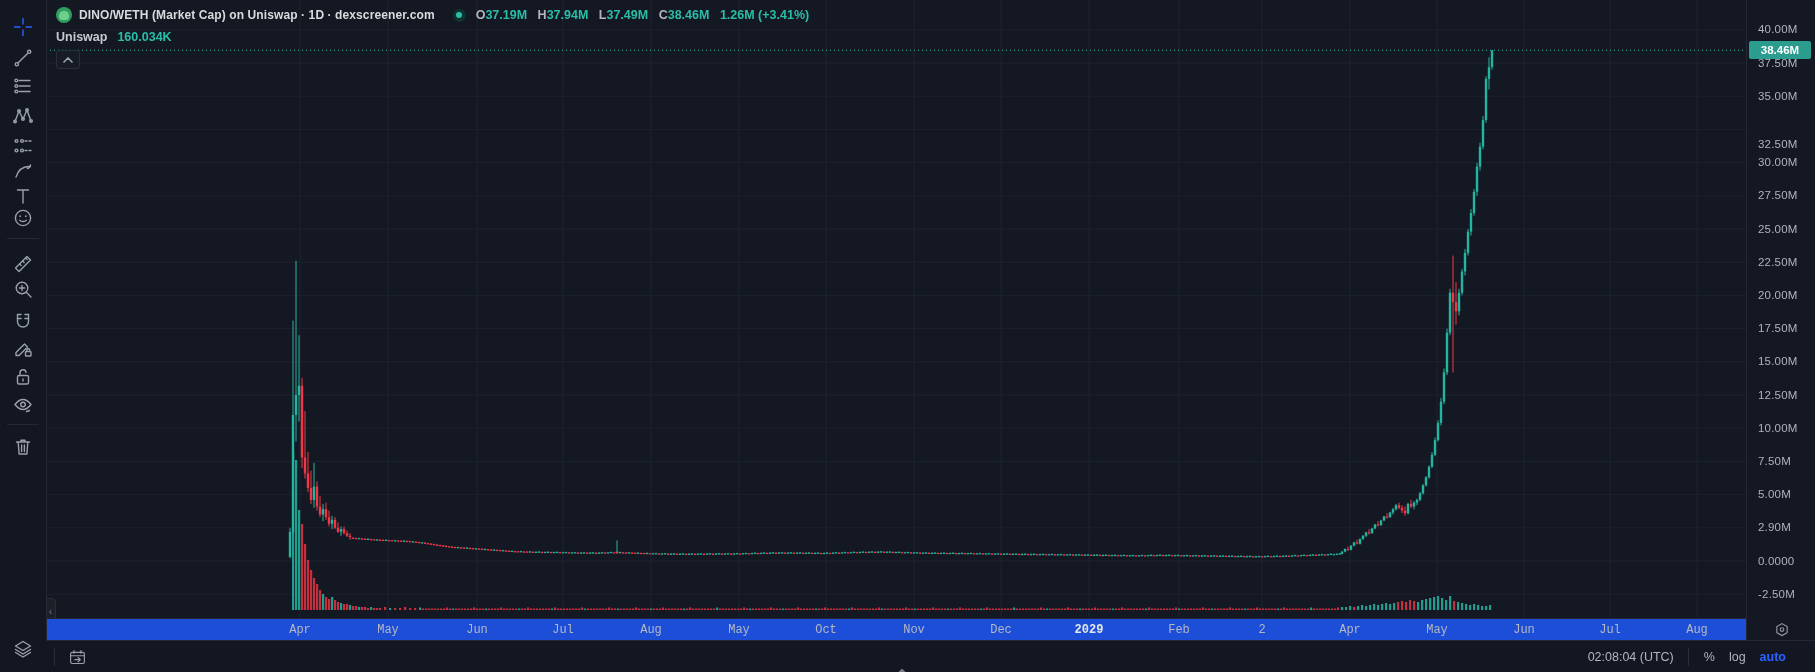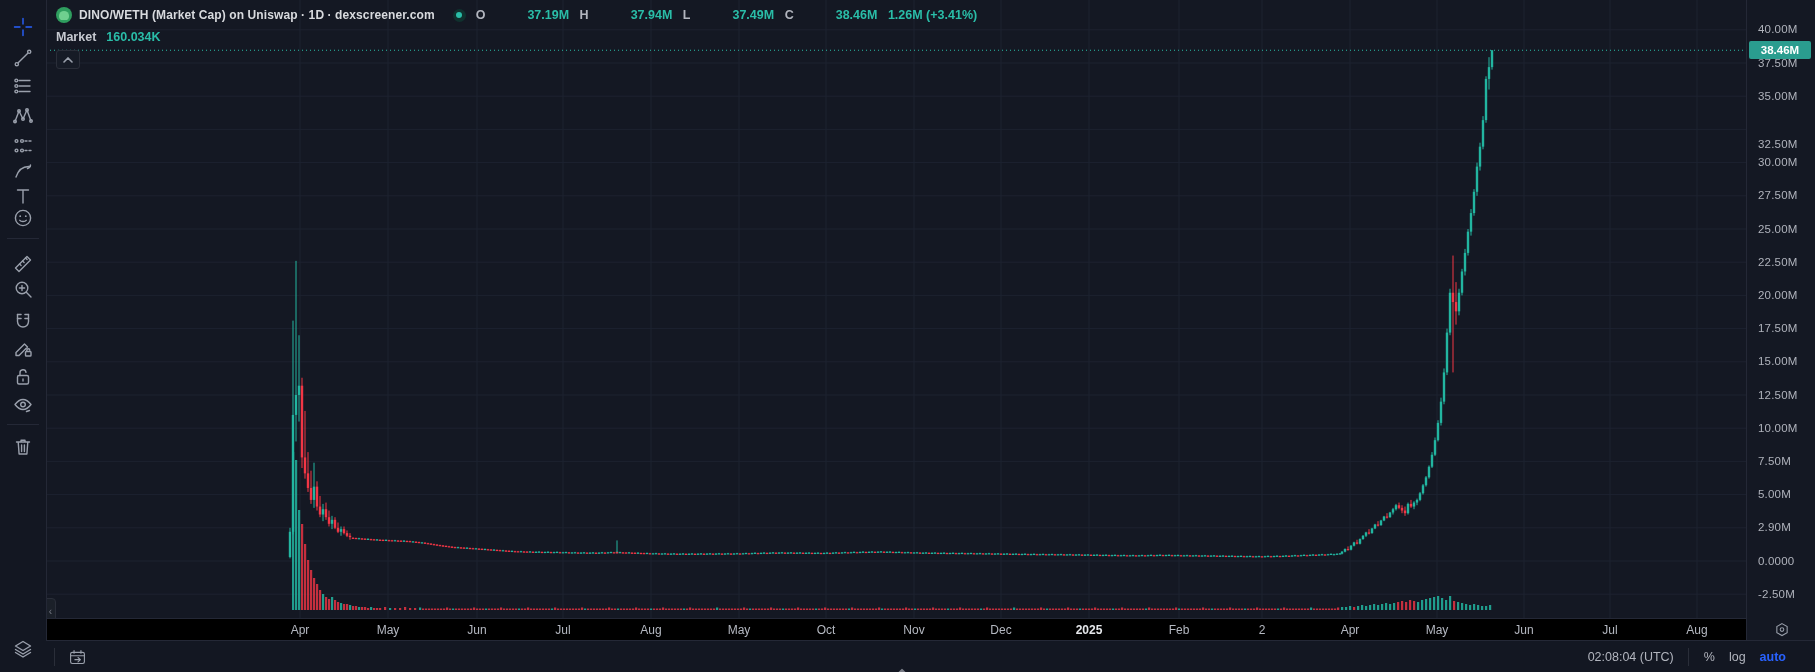--- a/index.html
+++ b/index.html
@@ -24,21 +24,21 @@
   
   #legend{position:absolute;left:10px;top:5px;z-index:20;white-space:nowrap;}
   #legend-row1{display:flex;align-items:center;height:20px;}
   #pair-logo{width:16px;height:16px;border-radius:50%;background:#2f9e5f;position:relative;margin-right:7px;overflow:hidden;flex:none;}
   #pair-logo:after{content:"";position:absolute;left:3px;top:4px;width:10px;height:9px;border-radius:50% 50% 40% 40%;background:#6fcf8f;}
   #pair-title{color:#d8dade;font-size:12px;font-weight:700;letter-spacing:.1px;}
   #status-dot{width:13px;height:13px;border-radius:50%;background:#10312e;margin:0 10px 0 18px;position:relative;flex:none;}
   #status-dot:after{content:"";position:absolute;left:3.5px;top:3.5px;width:6px;height:6px;border-radius:50%;background:#2abda8;}
   .ohlc{font-size:12.5px;font-weight:700;}
   .ohlc .k{color:#b2b5be;margin-left:7px;}
-  .ohlc .v{color:#2abda8;margin-left:42px;}
+  .ohlc .v{color:#2abda8;}
   #legend-row2{display:flex;align-items:center;height:18px;margin-top:3px;font-size:12.5px;font-weight:700;}
   #volume-label{color:#c6c9d0;margin-right:10px;}
   #volume-value{color:#2abda8;}
   #legend-collapse{margin-top:4px;width:22px;height:17px;border:1px solid #2a2e39;border-radius:3px;
     background:#161b26;display:flex;align-items:center;justify-content:center;cursor:pointer;}
   #legend-collapse svg{stroke:#9aa0ac;fill:none;stroke-width:1.6;stroke-linecap:round;}
 
   
   #pane-handle{position:absolute;left:-1px;top:598px;width:9px;height:24px;background:#1b2029;
     border:1px solid #2a2e39;border-radius:0 4px 4px 0;color:#787b86;font-size:10px;
@@ -47,22 +47,22 @@
   
   #price-axis{position:absolute;left:1746px;top:0;width:69px;height:640px;background:#141823;
     border-left:1px solid #242836;z-index:15;overflow:hidden;cursor:ns-resize;}
   .ptick{position:absolute;left:11px;font-size:11.5px;color:#b0b3bc;letter-spacing:.2px;}
   #last-price-badge{position:absolute;left:2px;width:62px;height:18px;background:#2a9d8f;border-radius:2px;
     color:#ffffff;font-size:11.5px;font-weight:700;display:flex;align-items:center;justify-content:center;z-index:5;}
   #axis-gear{position:absolute;left:26px;top:621px;width:18px;height:18px;cursor:pointer;}
   #axis-gear svg{stroke:#9aa0ac;fill:none;stroke-width:1.3;}
 
   
-  #time-axis{position:absolute;left:46px;top:618px;width:1700px;height:22px;background:#000000;
-    border-top:1px solid #242836;z-index:10;cursor:ew-resize;}
+  #time-axis{position:absolute;left:46px;top:618px;width:1700px;height:22px;background:#1d4ed8;
+    border-top:1px solid #242836;z-index:10;cursor:ew-resize;font-family:Liberation Mono, monospace;}
   .ttick{position:absolute;top:4px;transform:translateX(-50%);font-size:12px;color:#b4b8c1;}
   .ttick.strong{color:#e4e6ea;font-weight:700;}
 
   
   #bottom-bar{position:absolute;left:46px;top:640px;width:1769px;height:32px;background:#131722;
     border-top:1px solid #242836;display:flex;align-items:center;z-index:30;}
   .range-btn{padding:3px 8px;margin:0 2px;font-size:12.5px;color:#b2b5be;border-radius:4px;cursor:pointer;}
   #ranges{display:flex;align-items:center;margin-left:12px;}
   .bb-divider{width:1px;height:18px;background:#2a2e39;margin:0 8px;}
   #goto-date{width:28px;height:22px;display:flex;align-items:center;justify-content:center;border-radius:4px;cursor:pointer;}
@@ -1431,21 +1431,21 @@
         <span id="status-dot"></span>
         <span class="ohlc">
           <span class="k" style="margin-left:0">O</span><span class="v">37.19M</span>
           <span class="k">H</span><span class="v">37.94M</span>
           <span class="k">L</span><span class="v">37.49M</span>
           <span class="k">C</span><span class="v">38.46M</span>
           <span class="v" style="margin-left:7px">1.26M (+3.41%)</span>
         </span>
       </div>
       <div id="legend-row2">
-        <span id="volume-label">Market</span>
+        <span id="volume-label">Uniswap</span>
         <span id="volume-value">160.034K</span>
       </div>
       <div id="legend-collapse">
         <svg width="10" height="6" viewBox="0 0 10 6">
             <path d="M1 5L5 1l4 4"></path>
           </svg>
       </div>
     </div>
 
     <div id="pane-handle">‹</div>
@@ -1483,21 +1483,21 @@
   <div id="time-axis">
       <div class="ttick" style="left: 254px;">Apr</div>
       <div class="ttick" style="left: 342px;">May</div>
       <div class="ttick" style="left: 431px;">Jun</div>
       <div class="ttick" style="left: 517px;">Jul</div>
       <div class="ttick" style="left: 605px;">Aug</div>
       <div class="ttick" style="left: 693px;">May</div>
       <div class="ttick" style="left: 780px;">Oct</div>
       <div class="ttick" style="left: 868px;">Nov</div>
       <div class="ttick" style="left: 955px;">Dec</div>
-      <div class="ttick strong" style="left: 1043px;">2025</div>
+      <div class="ttick strong" style="left: 1043px;">2029</div>
       <div class="ttick" style="left: 1133px;">Feb</div>
       <div class="ttick" style="left: 1216px;">2</div>
       <div class="ttick" style="left: 1304px;">Apr</div>
       <div class="ttick" style="left: 1391px;">May</div>
       <div class="ttick" style="left: 1478px;">Jun</div>
       <div class="ttick" style="left: 1564px;">Jul</div>
       <div class="ttick" style="left: 1651px;">Aug</div>
     </div>
 
   <div id="bottom-bar">

